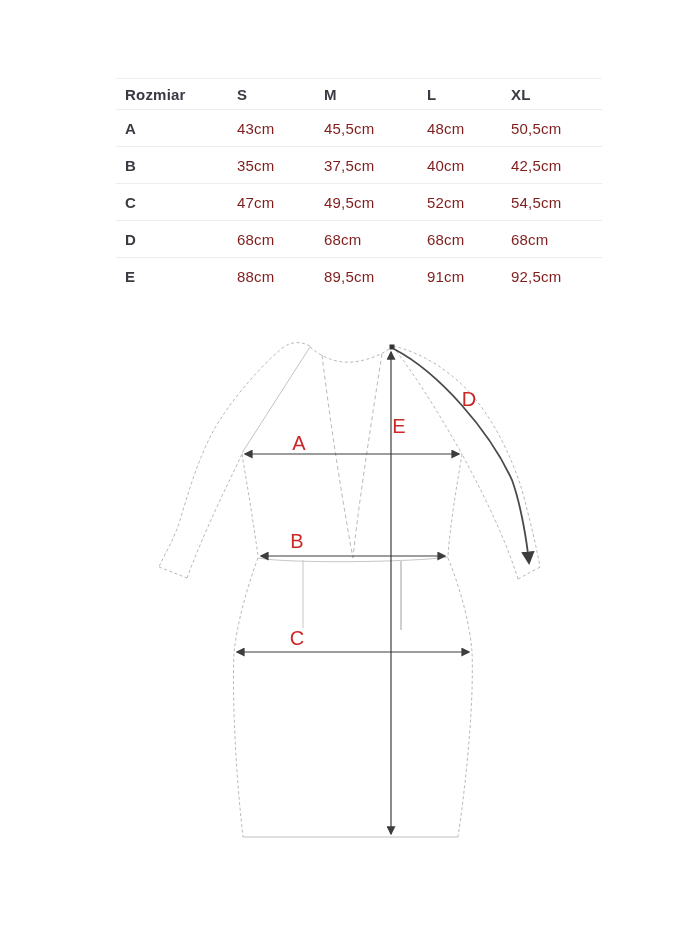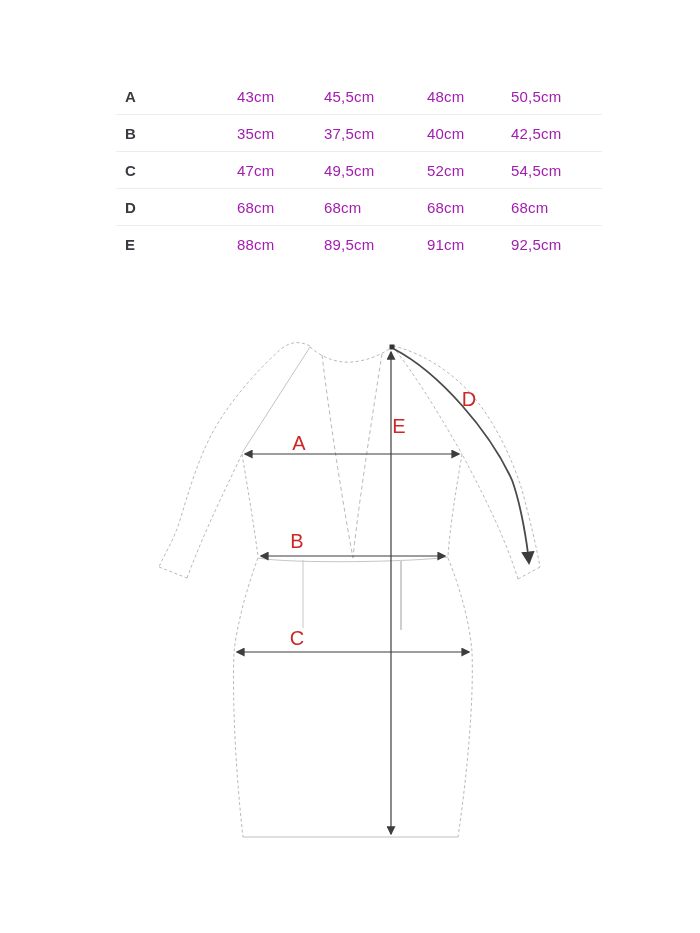--- a/index.html
+++ b/index.html
@@ -27,38 +27,45 @@
   }
   .t-row.head{
     height:30px;
     border-top:1px solid #efefef;
     border-bottom:1px solid #ededed;
   }
   .t-row.last{border-bottom:none;}
   .t-cell{padding-left:9px;white-space:nowrap;letter-spacing:.2px;}
   .t-cell.lbl{font-weight:bold;color:#3a3a43;}
   .t-cell.hdr{font-weight:bold;color:#3a3a43;}
-  .t-cell.val{color:#a21caf;}
+  .t-cell.val{color:#7f1d1d;}
 
   
   .diagram-svg{position:absolute;left:0;top:0;}
   .dim-label{
     position:absolute;
     transform:translate(-50%,-50%);
     color:#cb2727;
     font-size:20px;
     line-height:1;
   }
 </style>
 </head>
 <body>
 
 <div class="page">
 
   <div class="size-table">
+    <div class="t-row head">
+      <div class="t-cell hdr">Rozmiar</div>
+      <div class="t-cell hdr">S</div>
+      <div class="t-cell hdr">M</div>
+      <div class="t-cell hdr">L</div>
+      <div class="t-cell hdr">XL</div>
+    </div>
 
     <div class="t-row">
       <div class="t-cell lbl">A</div>
       <div class="t-cell val">43cm</div>
       <div class="t-cell val">45,5cm</div>
       <div class="t-cell val">48cm</div>
       <div class="t-cell val">50,5cm</div>
     </div>
 
     <div class="t-row">

